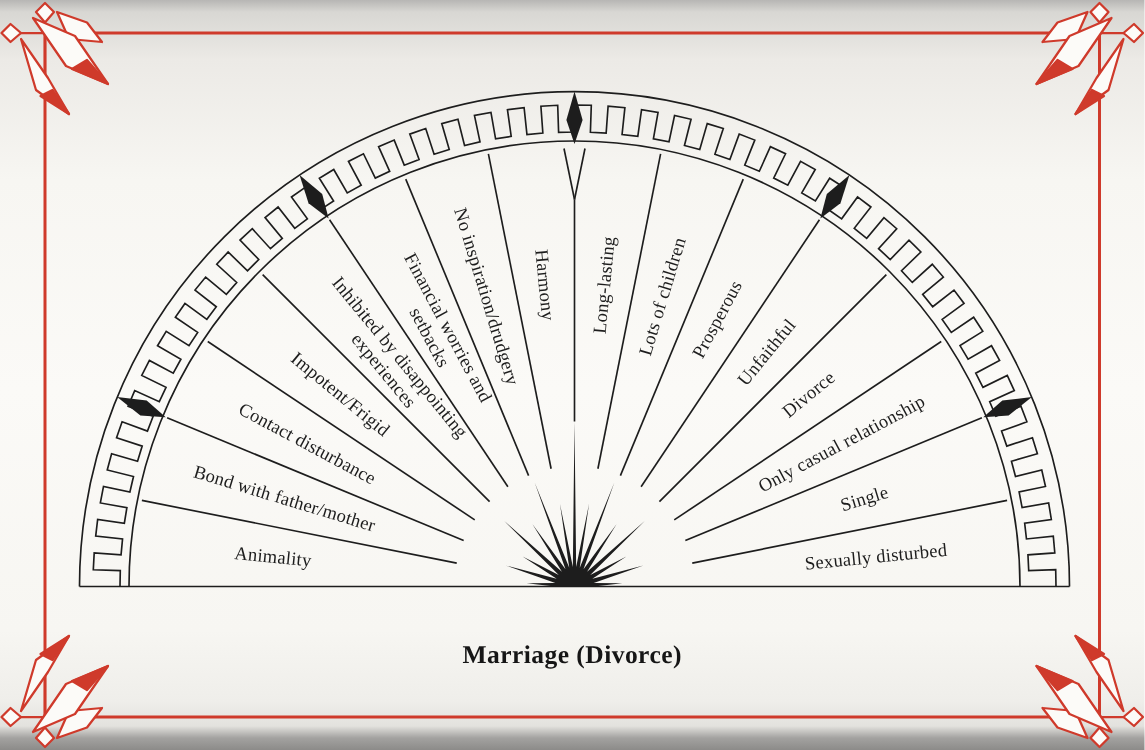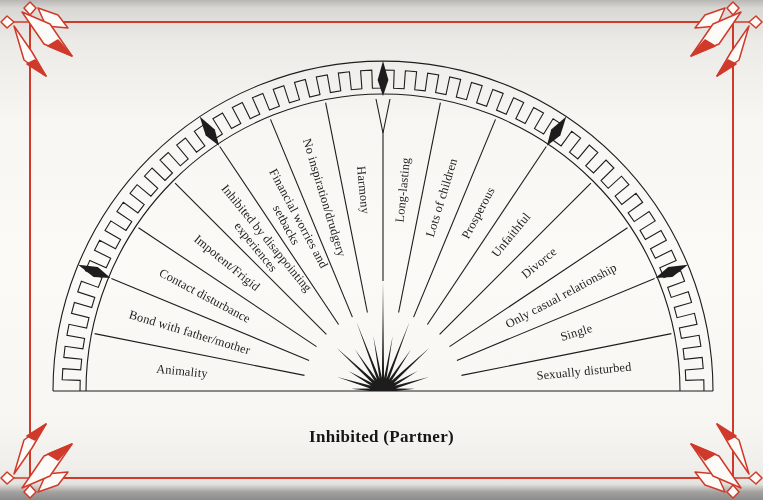--- a/index.html
+++ b/index.html
@@ -126,14 +126,14 @@
         </g>
         <g transform="translate(576.3,332.4) rotate(-16.88)">
           <text x="0" y="4" text-anchor="middle" class="label">Single</text>
         </g>
         <g transform="translate(584.0,371.2) rotate(-5.63)">
           <text x="0" y="4" text-anchor="middle" class="label">Sexually disturbed</text>
         </g>
       </g>
   </svg>
 
-  <div class="title">Inhibited (Partner)</div>
+  <div class="title">Marriage (Divorce)</div>
 </div>
 
 </body></html>

